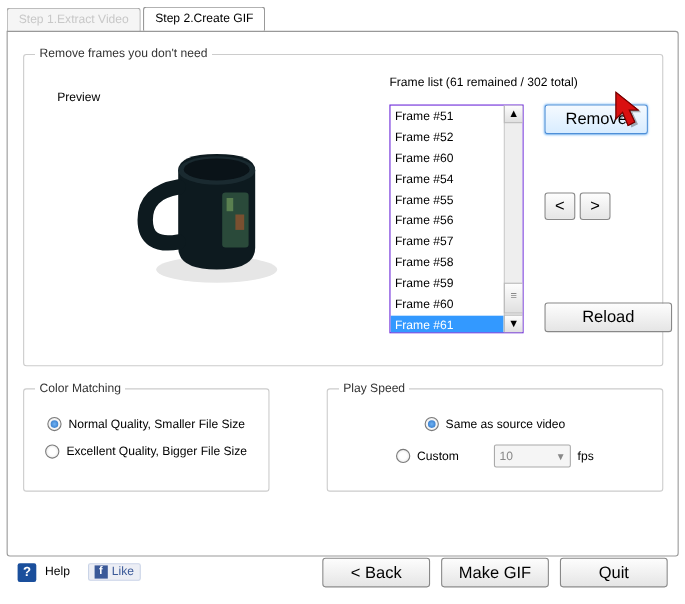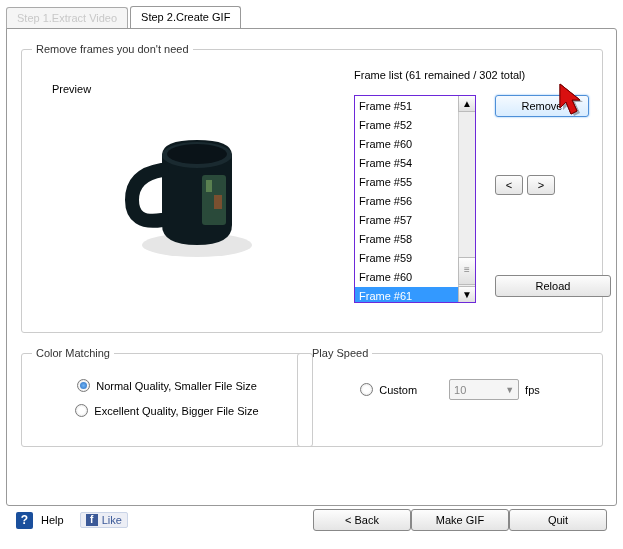--- a/index.html
+++ b/index.html
@@ -152,21 +152,21 @@
     font-size:10px;
   }
   .btn {
     border: 1px solid #888;
     background: linear-gradient(#fdfdfd,#e5e5e5);
     border-radius: 3px;
     padding: 4px 8px;
     cursor: pointer;
     text-align: center;
     font-family: inherit;
-    font-size: 11px;
+    font-size: 15px;
   }
   .btn-remove {
     position: absolute;
     left: 473px;
     top: 40px;
     width: 94px;
     border-color: #4e8fd8;
     background: linear-gradient(#f5faff,#d8ecff);
     box-shadow: 0 0 2px #6fb2f4;
   }
@@ -183,21 +183,21 @@
   }
   .btn-reload {
     position: absolute;
     left: 473px;
     top: 220px;
     width: 116px;
   }
   .color-fs {
     left: 14px;
     top: 318px;
-    width: 292px;
+    width: 224px;
     height: 100px;
   }
   .play-fs {
     left: 290px;
     top: 318px;
     width: 306px;
     height: 100px;
   }
   .radio-row {
     margin: 12px 6px;
@@ -273,20 +273,21 @@
     color: #fff;
     font-weight: bold;
     font-size: 10px;
     text-align: center;
     line-height: 12px;
   }
   .fb-like span { color: #3b5998; }
   .bottom-btns {
     margin-left: auto;
     display: flex;
+    gap: 10px;
   }
   .bottom-btns .btn { width: 98px; }
   .cursor {
     position: absolute;
     left: 556px;
     top: 82px;
     pointer-events: none;
     z-index: 10;
   }
   
@@ -360,20 +361,24 @@
     </div>
     <div class="radio-row">
       <span class="radio"></span>
       <span>Excellent Quality, Bigger File Size</span>
     </div>
   </fieldset>
 
   <fieldset class="play-fs">
     <legend>Play Speed</legend>
     <div class="radio-row">
+      <span class="radio checked"></span>
+      <span>Same as source video</span>
+    </div>
+    <div class="radio-row">
       <span class="radio"></span>
       <span>Custom</span>
       <span style="width:20px"></span>
       <span class="combo">
         <span>10</span>
         <span class="dd">▼</span>
       </span>
       <span>fps</span>
     </div>
   </fieldset>

